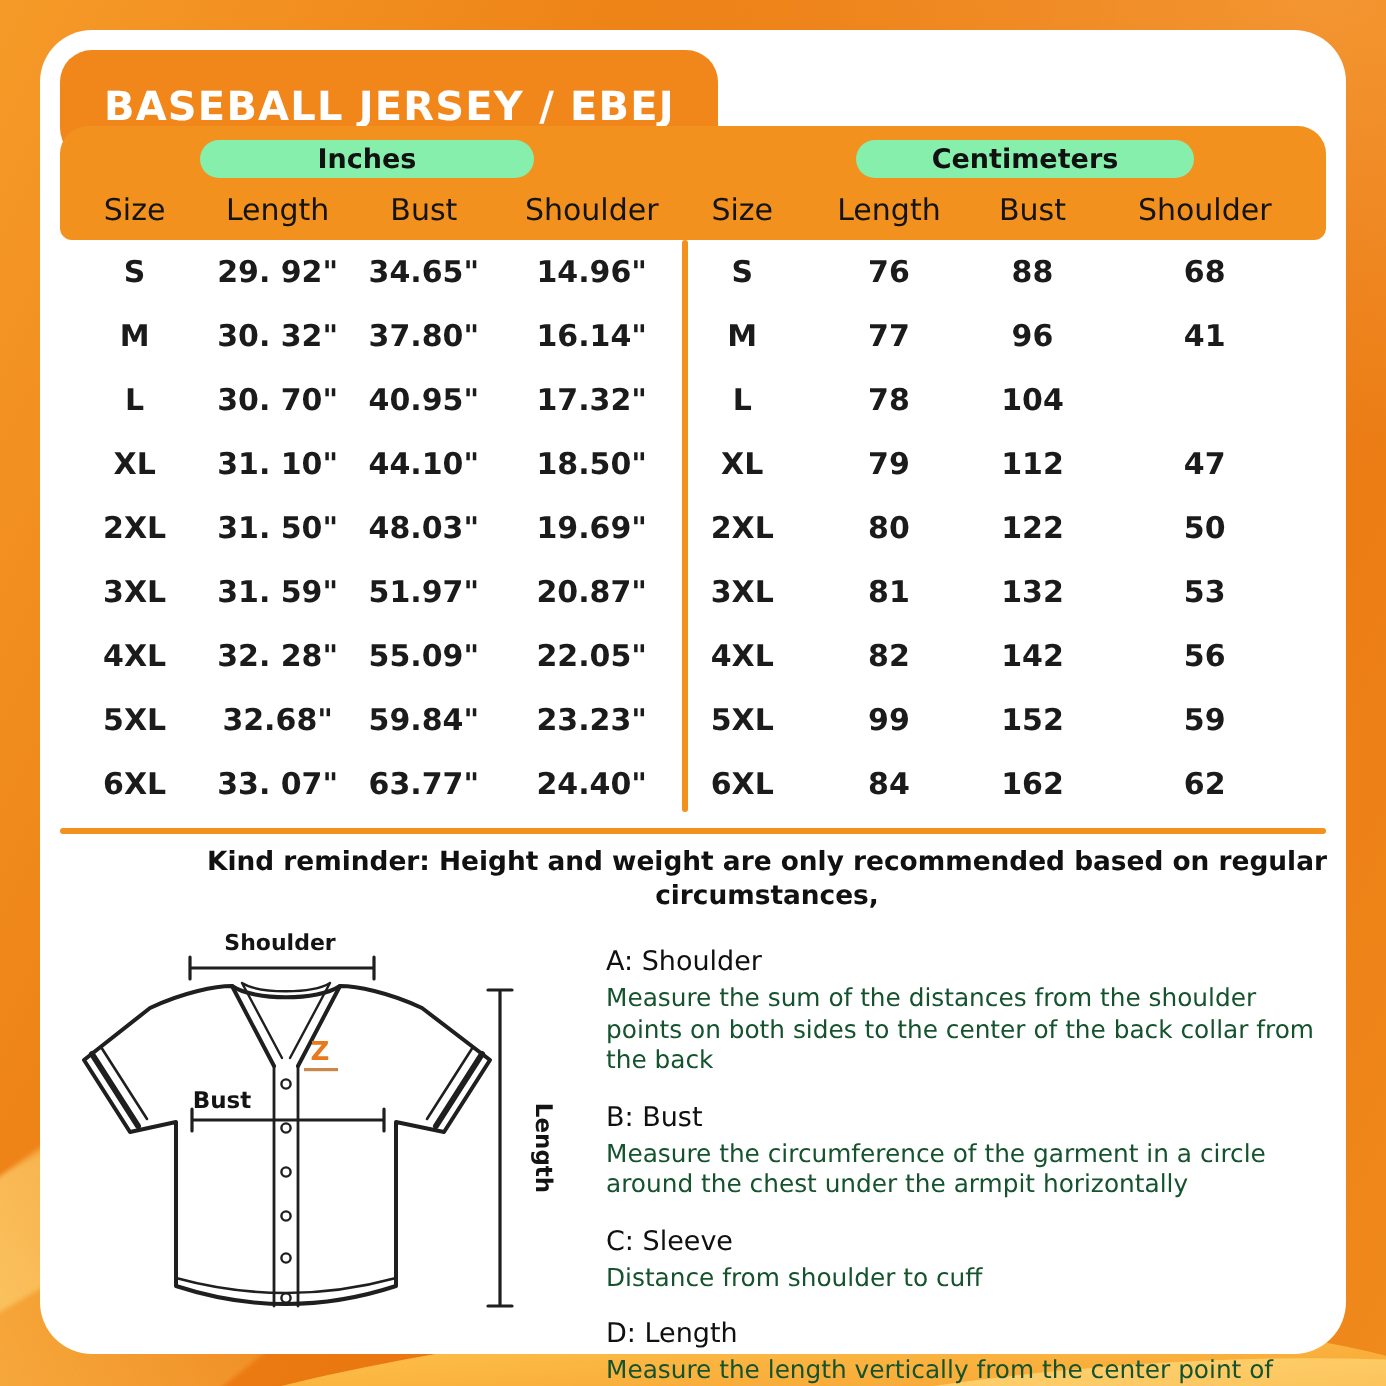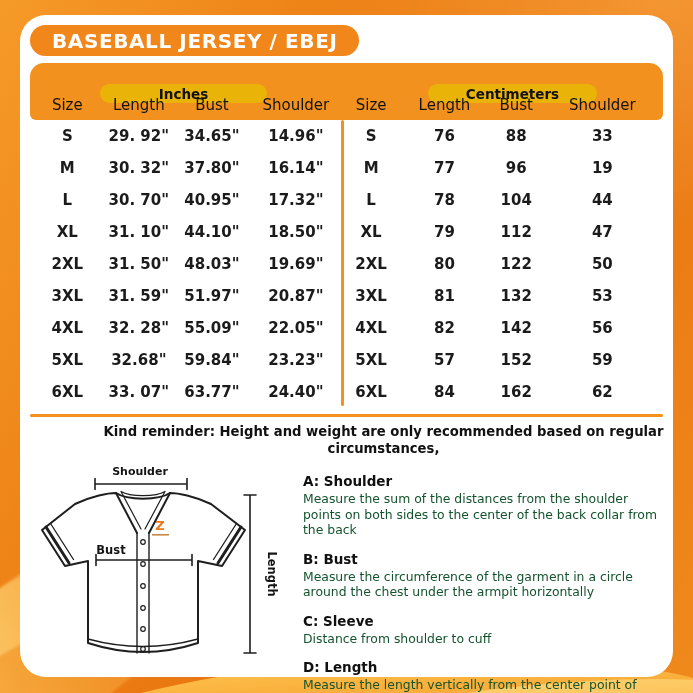--- a/index.html
+++ b/index.html
@@ -27,30 +27,30 @@
   .wave2{left:120px;bottom:-96px;width:760px;height:100px;transform:rotate(-7deg);
     border-radius:50% 50% 0 0 / 100% 100% 0 0;
     background:linear-gradient(180deg,rgba(255,215,120,.8),rgba(244,145,29,0));}
   
   .card{
     left:20px;top:15px;width:653px;height:662px;background:var(--card-white,#fff);
     border-radius:26px;
   }
   .title-pill{
     left:10px;top:10px;height:31px;display:flex;align-items:center;
-    padding:0 22px;background:var(--title-orange,#f1871b);border-radius:16px;
+    padding:12px 22px;background:var(--title-orange,#f1871b);border-radius:16px;
     color:#fff;font-size:20px;font-weight:800;letter-spacing:.6px;white-space:nowrap;
   }
   
   .band{
     left:10px;top:48px;width:633px;height:57px;background:var(--accent-orange,#f2911d);
     border-radius:14px 14px 6px 6px;
   }
   .unit-pill{
-    position:absolute;top:21px;height:19px;background:#eab308;border-radius:10px;
+    position:absolute;top:7px;height:19px;background:#86efac;border-radius:10px;
     display:flex;align-items:center;justify-content:center;
     font-size:13.5px;font-weight:700;color:#111;
   }
   .pill-in{left:70px;width:167px;}
   .pill-cm{left:398px;width:169px;}
   .head-row{position:absolute;left:0;top:30px;width:100%;height:24px;display:flex;}
   .half-l{width:311px;display:grid;grid-template-columns:24% 22% 25% 29%;}
   .half-gap{width:3px;}
   .half-r{width:319px;display:grid;grid-template-columns:17% 29% 16% 38%;}
   .hcell{display:flex;align-items:center;justify-content:center;
@@ -65,21 +65,21 @@
   .vdivider{width:3px;height:286px;background:var(--accent-orange,#f2911d);border-radius:2px;}
   .hr{left:10px;top:399px;width:633px;height:3px;background:var(--accent-orange,#f2911d);
     border-radius:2px;}
   
   .reminder{left:0;top:409px;width:653px;text-align:center;
     font-size:13.2px;font-weight:700;line-height:16.5px;color:#111;padding-left:37px;}
   
   .diagram{left:12px;top:448px;width:250px;height:205px;}
   
   .guide{left:283px;top:458px;width:356px;display:flex;flex-direction:column;gap:13px;}
-  .g-head{font-size:13.5px;font-weight:700;color:#101010;margin:0 0 2px 0;}
+  .g-head{font-size:13.5px;font-weight:400;color:#101010;margin:0 0 2px 0;}
   .g-body{font-size:12.4px;font-weight:500;line-height:15.5px;color:#14532d;margin:0;}
 </style>
 </head>
 <body>
 
 <div class="abs bg"></div>
 <div class="abs streak streak1"></div>
 <div class="abs streak streak2"></div>
 <div class="abs wave"></div>
 <div class="abs wave2"></div>
@@ -176,35 +176,34 @@
           <span class="tcell">24.40"</span>
         </div>
       </div>
     <div class="vdivider"></div>
     <div class="tcol half-r" style="display:flex">
 
         <div class="trow r">
           <span class="tcell">S</span>
           <span class="tcell">76</span>
           <span class="tcell">88</span>
-          <span class="tcell">33</span>
+          <span class="tcell">68</span>
         </div>
 
         <div class="trow r">
           <span class="tcell">M</span>
           <span class="tcell">77</span>
           <span class="tcell">96</span>
-          <span class="tcell">19</span>
+          <span class="tcell">41</span>
         </div>
 
         <div class="trow r">
           <span class="tcell">L</span>
           <span class="tcell">78</span>
           <span class="tcell">104</span>
-          <span class="tcell">44</span>
         </div>
 
         <div class="trow r">
           <span class="tcell">XL</span>
           <span class="tcell">79</span>
           <span class="tcell">112</span>
           <span class="tcell">47</span>
         </div>
 
         <div class="trow r">
@@ -223,21 +222,21 @@
 
         <div class="trow r">
           <span class="tcell">4XL</span>
           <span class="tcell">82</span>
           <span class="tcell">142</span>
           <span class="tcell">56</span>
         </div>
 
         <div class="trow r">
           <span class="tcell">5XL</span>
-          <span class="tcell">57</span>
+          <span class="tcell">99</span>
           <span class="tcell">152</span>
           <span class="tcell">59</span>
         </div>
 
         <div class="trow r">
           <span class="tcell">6XL</span>
           <span class="tcell">84</span>
           <span class="tcell">162</span>
           <span class="tcell">62</span>
         </div>

